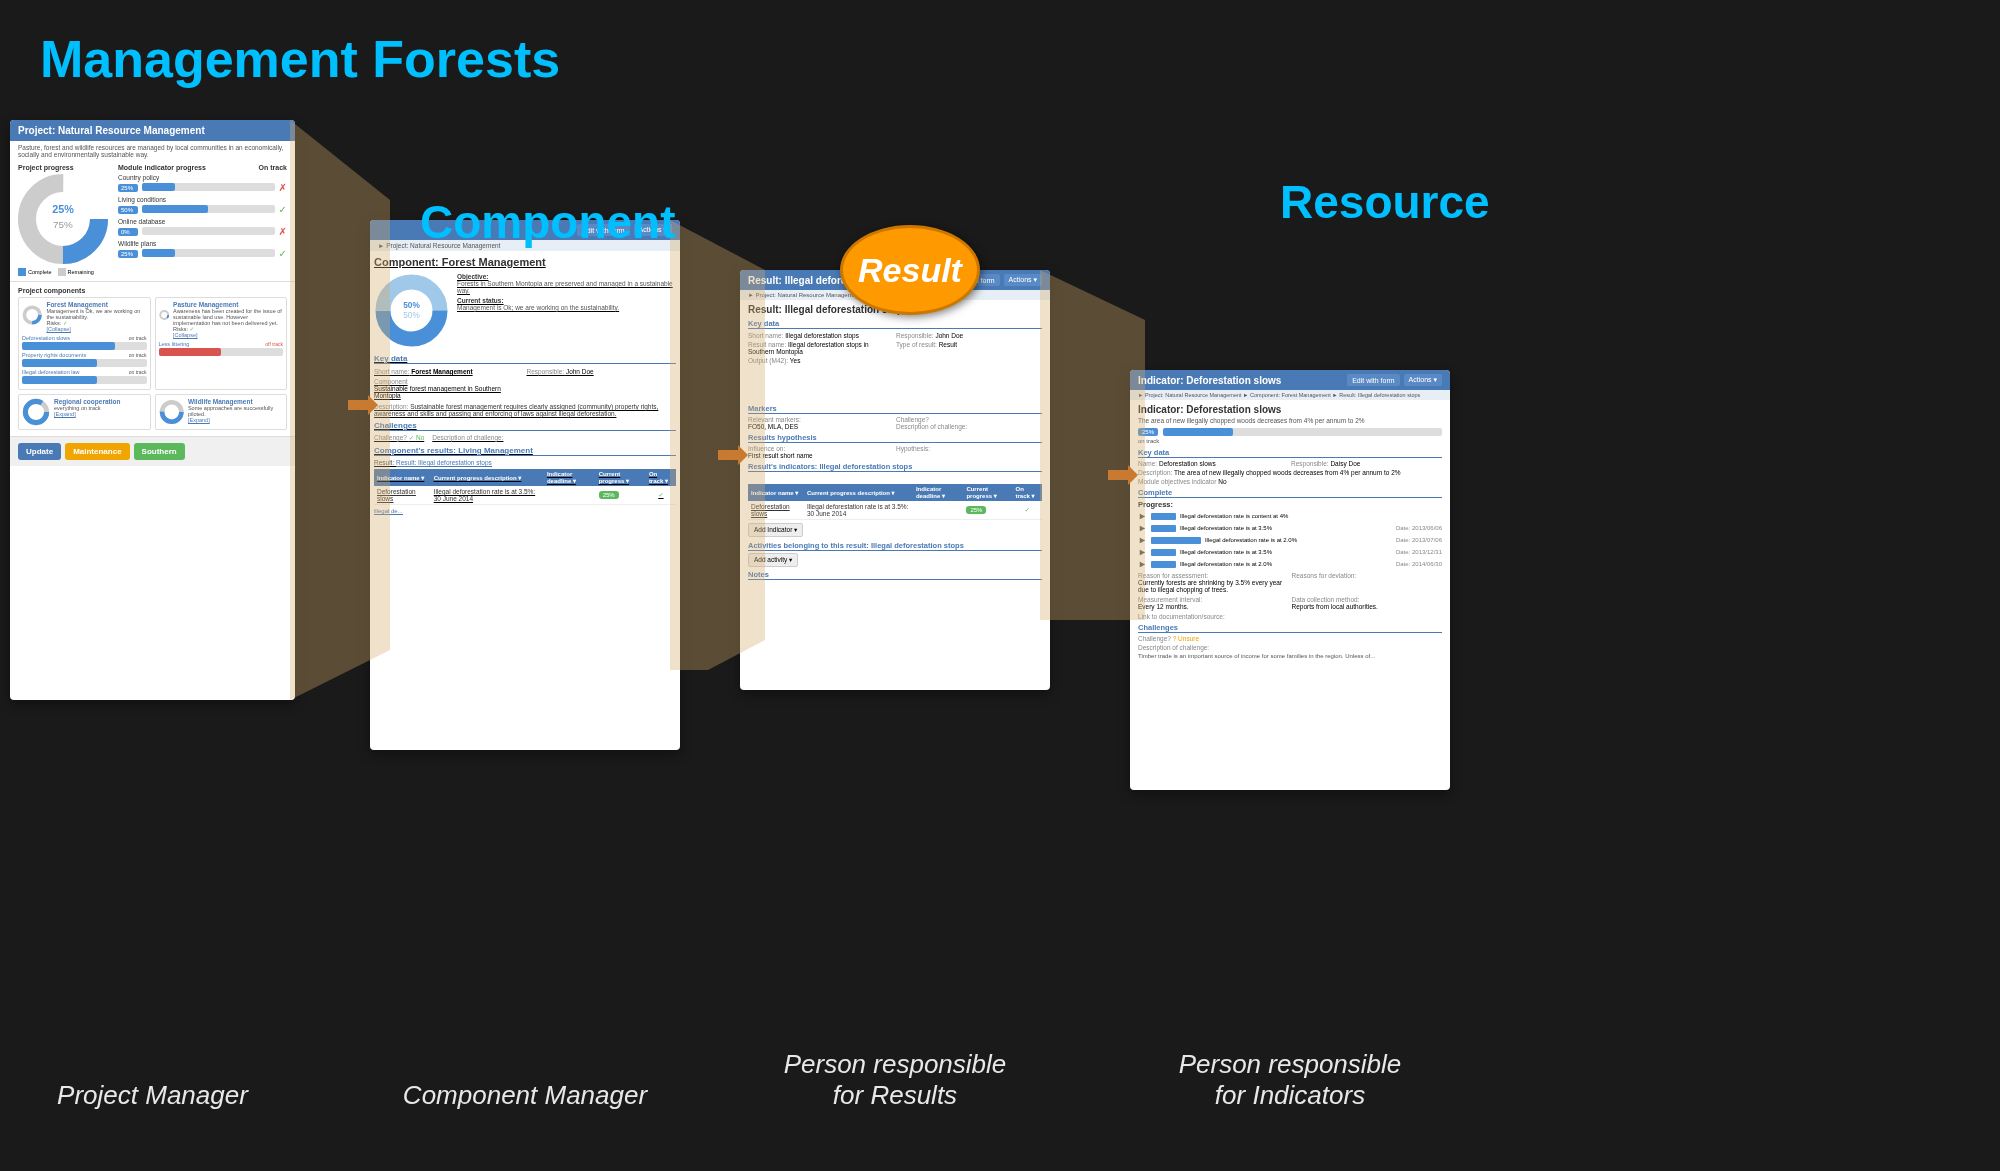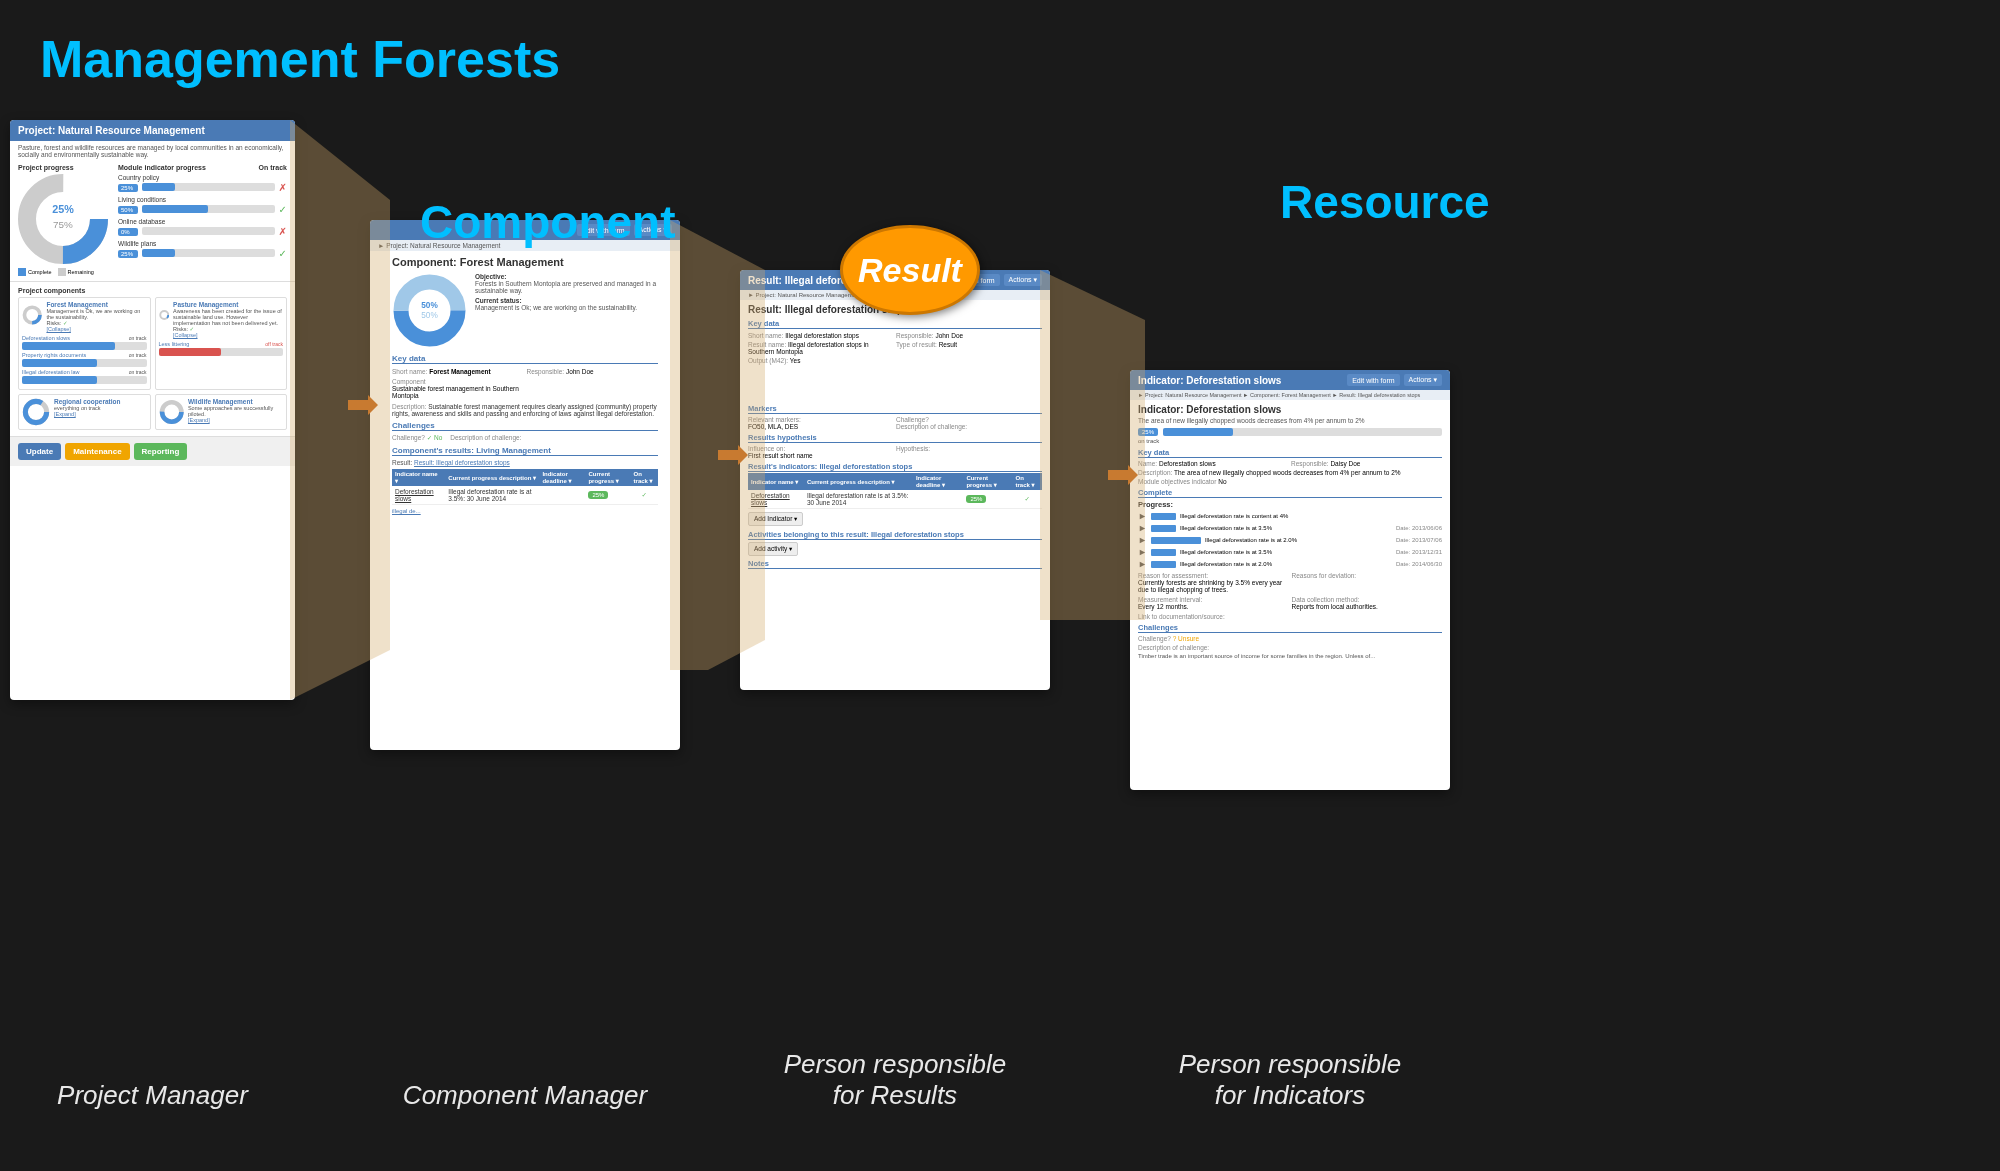--- a/index.html
+++ b/index.html
@@ -424,38 +424,38 @@
   </div>
 
   <div class="btn-row" style="margin-top:6px;">
     <button class="btn-small btn-blue">
       <span>Update</span>
     </button>
     <button class="btn-small btn-yellow">
       <span>Maintenance</span>
     </button>
     <button class="btn-small btn-green">
-      <span>Reporting</span>
+      <span>Southern</span>
     </button>
   </div>
 </div>
 
 <div class="panel panel2">
   <div style="background:#4a7ab5;color:white;padding:4px 8px;display:flex;justify-content:space-between;align-items:center;">
     <span style="font-size:11px;font-weight:bold;"></span>
     <div style="display:flex;gap:4px;">
       <button style="background:#5a8ac5;color:white;border:none;font-size:7px;padding:2px 5px;border-radius:2px;cursor:pointer;">Edit with form</button>
       <button style="background:#5a8ac5;color:white;border:none;font-size:7px;padding:2px 5px;border-radius:2px;cursor:pointer;">Actions ▾</button>
     </div>
   </div>
   <div style="background:#e8eef5;padding:2px 8px;font-size:6.5px;color:#555;">
     ► <span>Project: Natural Resource Management</span>
   </div>
 
-  <div style="padding:5px 22px;">
+  <div style="padding:5px 4px;text-decoration:underline;">
     <div style="font-size:11px;font-weight:bold;color:#333;margin-bottom:5px;">Component: Forest Management</div>
 
     <div style="display:flex;gap:8px;margin-bottom:6px;">
 
       <svg width="75" height="75" viewBox="0 0 100 100">
         <circle cx="50" cy="50" r="38" fill="none" stroke="#4a90d9" stroke-width="20" stroke-dasharray="119 119"></circle>
         <circle cx="50" cy="50" r="38" fill="none" stroke="#a0c8e8" stroke-width="20" stroke-dasharray="119 119" stroke-dashoffset="-119"></circle>
         <text x="50" y="46" text-anchor="middle" font-size="11" font-weight="bold" fill="#4a90d9">50%</text>
         <text x="50" y="60" text-anchor="middle" font-size="11" fill="#a0c8e8">50%</text>
       </svg>
@@ -563,21 +563,21 @@
         <div style="color:#888;">Description of challenge:</div>
       </div>
     </div>
 
     <div style="font-size:7.5px;font-weight:bold;color:#4a7ab5;border-bottom:1px solid #4a7ab5;margin-bottom:2px;">Results hypothesis</div>
     <div style="font-size:6.5px;display:grid;grid-template-columns:1fr 1fr;gap:2px;margin-bottom:3px;">
       <div><span style="color:#888;">Influence on:</span><br><span>First result short name</span></div>
       <div><span style="color:#888;">Hypothesis:</span></div>
     </div>
 
-    <div style="font-size:7.5px;font-weight:bold;color:#4a7ab5;border-bottom:1px solid #4a7ab5;margin-bottom:1px;">Result's indicators: Illegal deforestation stops</div>
+    <div style="font-size:7.5px;font-weight:bold;color:#4a7ab5;border-bottom:1px solid #4a7ab5;margin-bottom:12px;">Result's indicators: Illegal deforestation stops</div>
 
     <table class="table-mini" style="margin-bottom:3px;">
       <thead>
         <tr>
           <th>Indicator name ▾</th>
           <th>Current progress description ▾</th>
           <th>Indicator deadline ▾</th>
           <th>Current progress ▾</th>
           <th>On track ▾</th>
         </tr>

